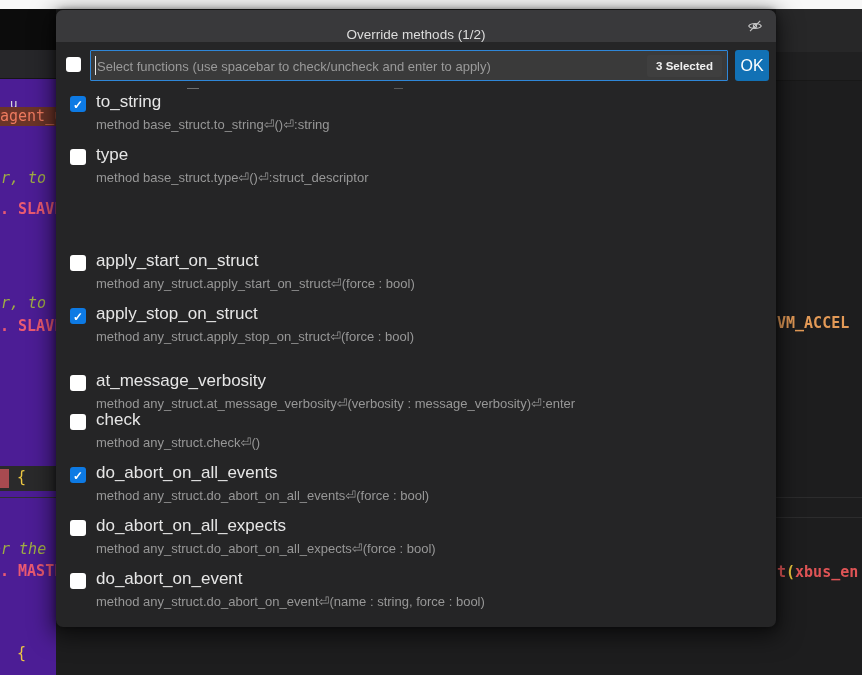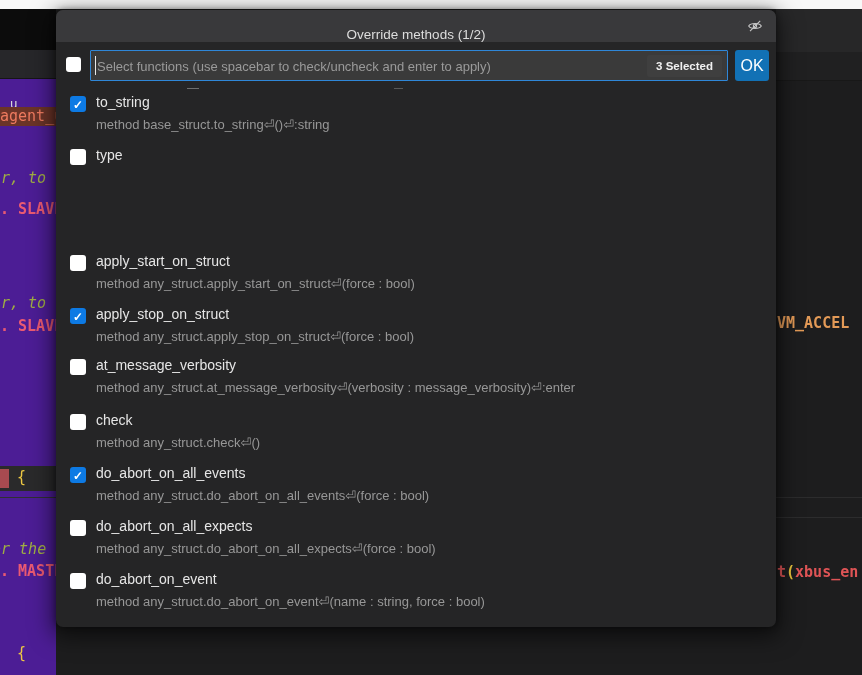--- a/index.html
+++ b/index.html
@@ -85,21 +85,21 @@
     position:absolute;left:14px;top:8px;width:16px;height:16px;
     border-radius:3px;background:#ffffff;
     display:flex;align-items:center;justify-content:center;
   }
   .method-checkbox.checked{background:#0d7ae4;}
   .method-checkbox .tick{
     color:#ffffff;font-size:12px;font-weight:bold;line-height:1;
     transform:translateY(0.5px);
   }
   .method-text{position:absolute;left:40px;top:5px;}
-  .method-name{color:#e6e6e6;font-size:14px;line-height:18px;}
+  .method-name{color:#e6e6e6;font-size:17px;line-height:18px;}
   .method-signature{color:#979797;font-size:13px;line-height:18px;margin-top:5px;}
 
   .icon-svg{display:block;}
 </style>
 </head>
 <body>
 
 <div class="abs strip-white"></div>
 
 <div class="abs left-col">
@@ -166,39 +166,40 @@
         </span>
         <div class="method-text">
           <div class="method-name">to_string</div>
           <div class="method-signature">method base_struct.to_string⏎()⏎:string</div>
         </div>
       </div>
       <div class="method-row" style="top: 53px; padding-left: 28px;">
         <span class="method-checkbox"></span>
         <div class="method-text">
           <div class="method-name">type</div>
+          <div class="method-signature">method base_struct.type⏎()⏎:struct_descriptor</div>
         </div>
       </div>
       <div class="method-row" style="top: 159px;">
         <span class="method-checkbox"></span>
         <div class="method-text">
           <div class="method-name">apply_start_on_struct</div>
           <div class="method-signature">method any_struct.apply_start_on_struct⏎(force : bool)</div>
         </div>
       </div>
       <div class="method-row" style="top: 212px;">
         <span class="method-checkbox checked">
           <span class="tick">✓</span>
         </span>
         <div class="method-text">
           <div class="method-name">apply_stop_on_struct</div>
           <div class="method-signature">method any_struct.apply_stop_on_struct⏎(force : bool)</div>
         </div>
       </div>
-      <div class="method-row" style="top: 263px;">
+      <div class="method-row" style="top: 279px;">
         <span class="method-checkbox"></span>
         <div class="method-text">
           <div class="method-name">at_message_verbosity</div>
           <div class="method-signature">method any_struct.at_message_verbosity⏎(verbosity : message_verbosity)⏎:enter</div>
         </div>
       </div>
       <div class="method-row" style="top: 318px;">
         <span class="method-checkbox"></span>
         <div class="method-text">
           <div class="method-name">check</div>

